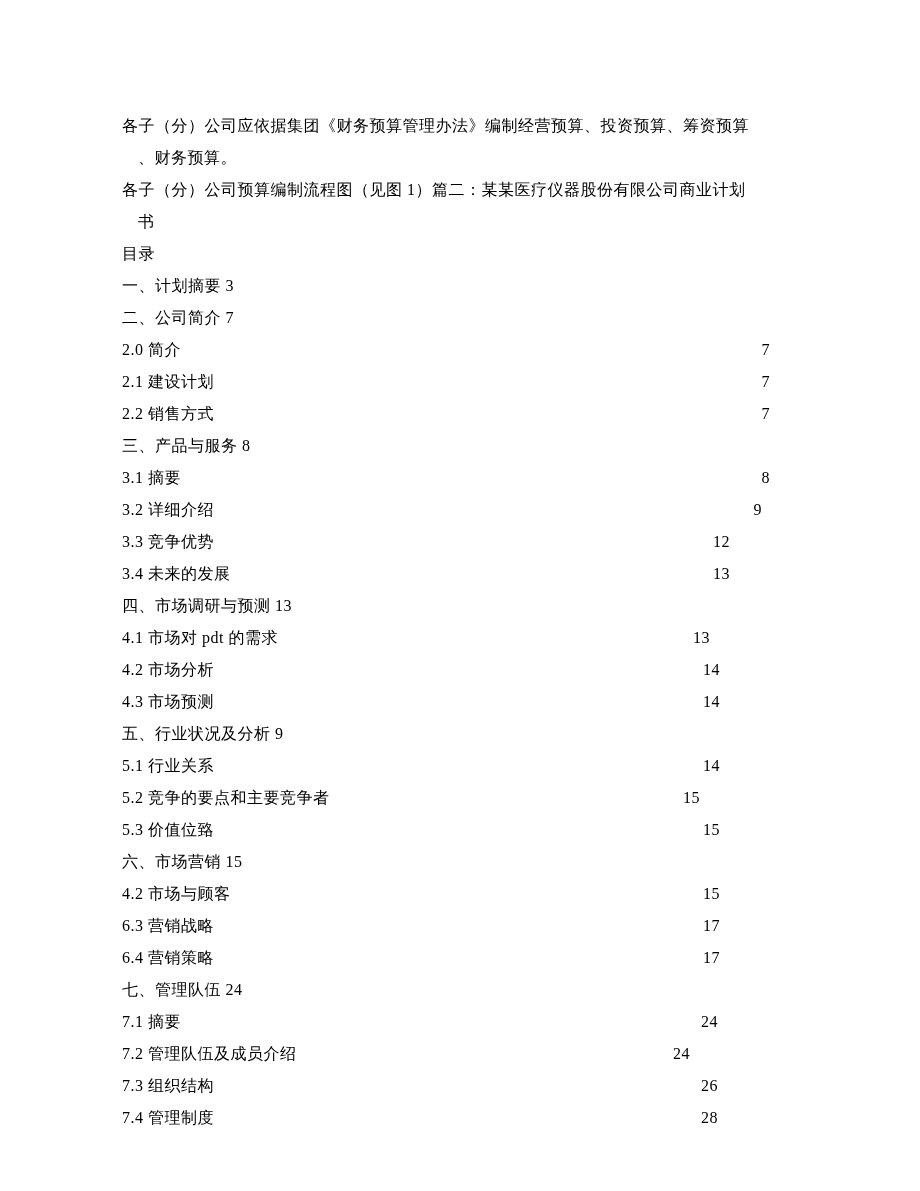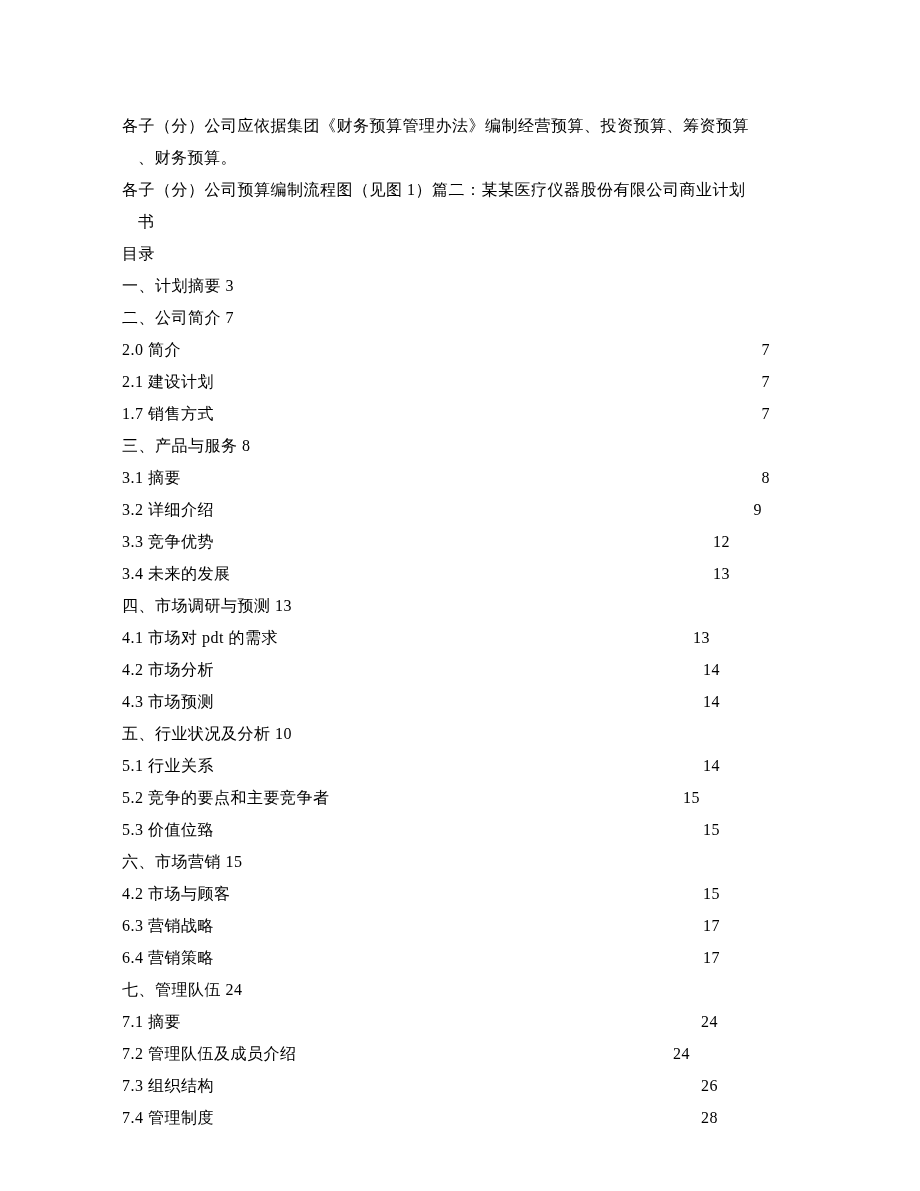--- a/index.html
+++ b/index.html
@@ -81,21 +81,21 @@
 
   <div class="toc-row pos-7">
     <span class="toc-label">2.0 简介</span>
     <span class="toc-page">7</span>
   </div>
   <div class="toc-row pos-7">
     <span class="toc-label">2.1 建设计划</span>
     <span class="toc-page">7</span>
   </div>
   <div class="toc-row pos-7">
-    <span class="toc-label">1.7 销售方式</span>
+    <span class="toc-label">2.2 销售方式</span>
     <span class="toc-page">7</span>
   </div>
 
   <div class="toc-section">三、产品与服务  8</div>
 
   <div class="toc-row pos-8">
     <span class="toc-label">3.1 摘要</span>
     <span class="toc-page">8</span>
   </div>
   <div class="toc-row pos-9">
@@ -119,21 +119,21 @@
   </div>
   <div class="toc-row pos-14">
     <span class="toc-label">4.2 市场分析</span>
     <span class="toc-page">14</span>
   </div>
   <div class="toc-row pos-14">
     <span class="toc-label">4.3 市场预测</span>
     <span class="toc-page">14</span>
   </div>
 
-  <div class="toc-section">五、行业状况及分析  10</div>
+  <div class="toc-section">五、行业状况及分析  9</div>
 
   <div class="toc-row pos-14">
     <span class="toc-label">5.1 行业关系</span>
     <span class="toc-page">14</span>
   </div>
   <div class="toc-row pos-15">
     <span class="toc-label">5.2 竞争的要点和主要竞争者</span>
     <span class="toc-page">15</span>
   </div>
   <div class="toc-row pos-14">

